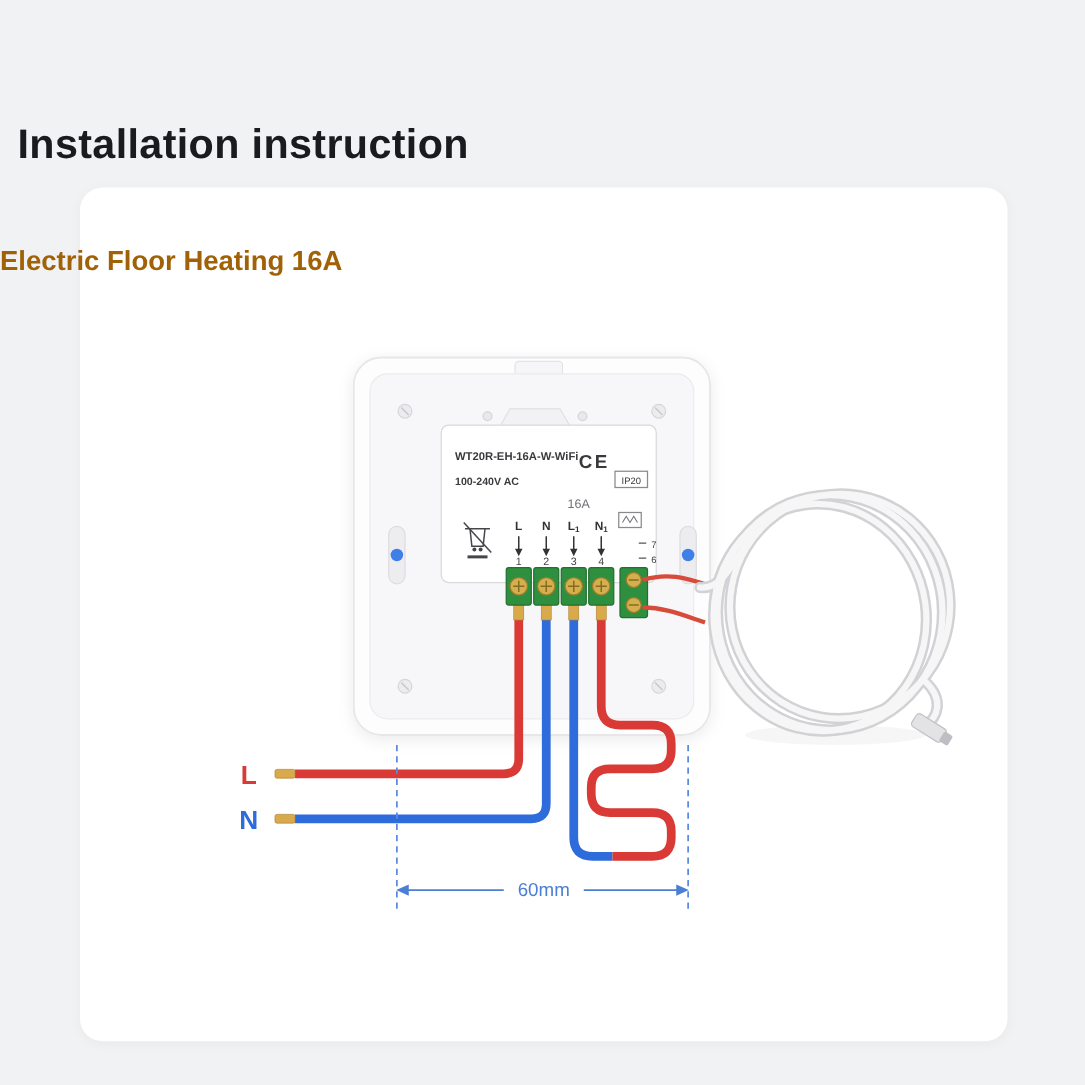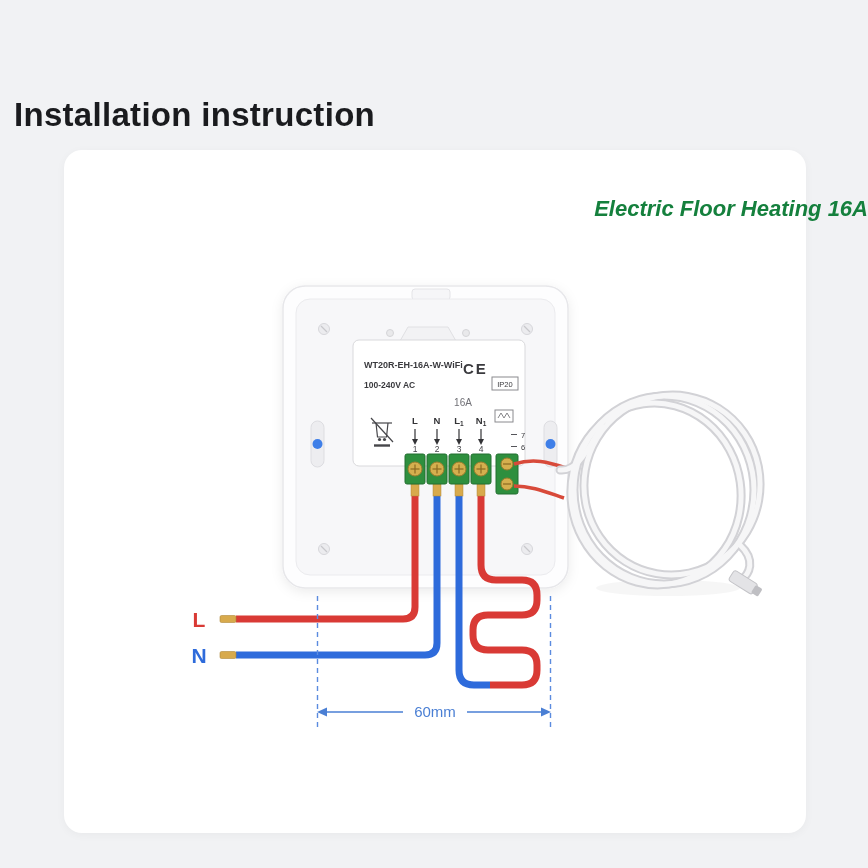--- a/index.html
+++ b/index.html
@@ -15,22 +15,22 @@
     margin:14px;text-align:left;
     font-size:33px;font-weight:700;color:#1a1b1e;letter-spacing:.3px;
   }
   .card{
     position:absolute;left:64px;top:150px;width:742px;height:683px;
     background:#ffffff;border-radius:18px;
     box-shadow:0 2px 10px rgba(0,0,0,.04);
   }
   .card-subtitle{
     position:absolute;top:196px;left:0;width:868px;
-    margin:0;text-align:right;
-    font-size:22px;font-weight:700;color:#15803d;font-style:italic;
+    margin:0;text-align:left;
+    font-size:22px;font-weight:700;color:#a16207;
   }
   svg.diagram{position:absolute;left:0;top:0;width:868px;height:868px;}
   svg text{font-family:"Liberation Sans","DejaVu Sans",sans-serif;}
 </style>
 </head>
 <body>
 
 <div class="page">
 
   <h1 class="page-title">Installation instruction</h1>

